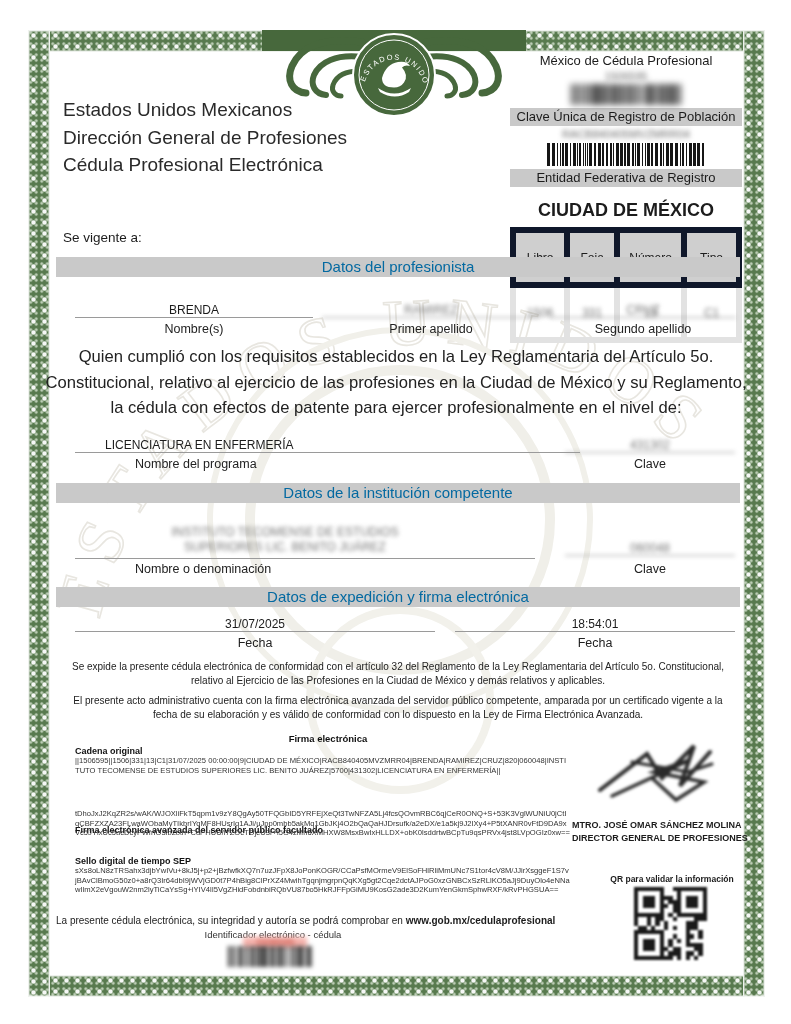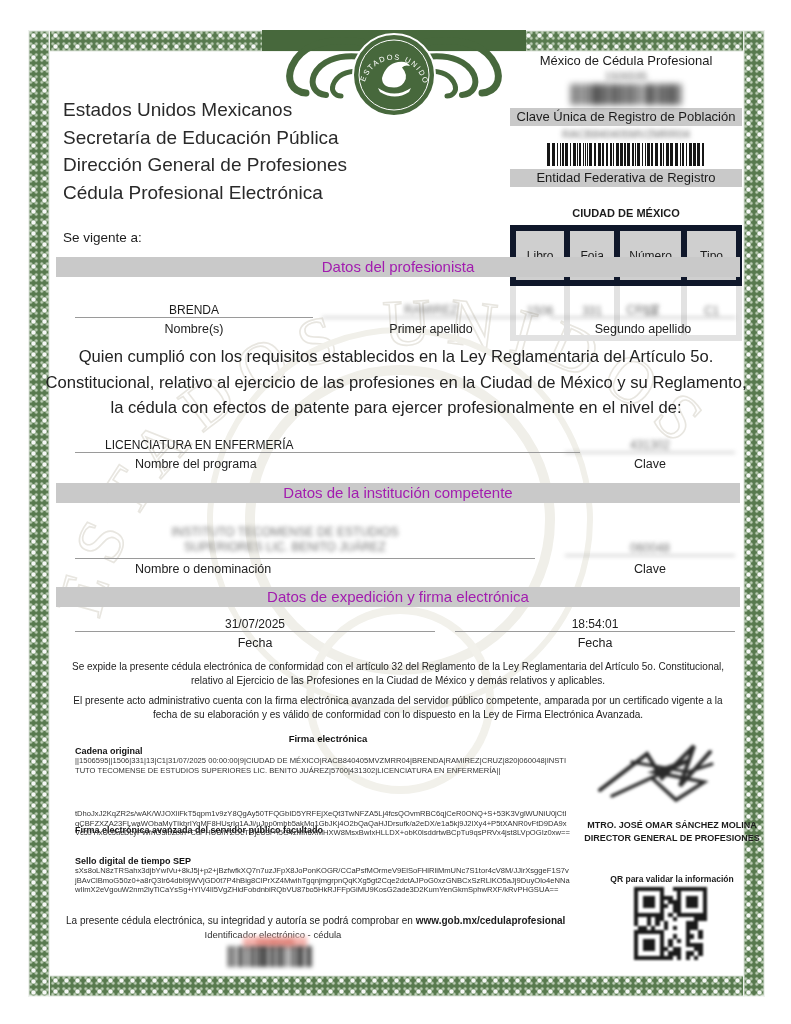--- a/index.html
+++ b/index.html
@@ -20,40 +20,40 @@
   
   .org{position:absolute;left:63px;top:96px;font-size:19px;line-height:27.5px;color:#2a2a2a;}
   .rcol{position:absolute;left:510px;top:53px;width:232px;text-align:center;}
   .rlabel{font-size:13px;color:#1c1c1c;}
   .graybar{background:#c9c9c9;font-size:13px;padding:1px 0 2px 0;margin-top:3px;}
   .blurtxt{filter:blur(2.5px);color:#6a6a6a;}
   .blur2{filter:blur(2px);}
   .blur3{filter:blur(3px);}
   .barcode{display:flex;align-items:stretch;justify-content:center;overflow:hidden;}
   .barcode span{background:#161616;height:100%;}
-  .entval{font-weight:bold;font-size:11px;margin-top:20px;}
+  .entval{font-weight:bold;font-size:18px;margin-top:13px;}
   table.reg{border-collapse:collapse;margin:6px auto 0 auto;}
   table.reg td{border:6px solid #0f172a;font-size:12px;padding:16px 4px;height:17px;}
   table.reg .hd td{background:#cfcfcf;}
   table.reg .vals td{border-color:#e2e2e2;color:#777;}
   .seexpide{position:absolute;left:63px;top:230px;font-size:13.5px;}
   .secbar{position:absolute;left:56px;width:684px;height:20px;background:#c9c9c9;
-          text-align:center;font-size:15px;line-height:20px;color:#a21caf;}
+          text-align:center;font-size:15px;line-height:20px;color:#0369a1;}
   .ucol{position:absolute;border-bottom:1.2px solid #9a9a9a;text-align:center;font-size:12px;}
   .flabel{position:absolute;font-size:12.5px;color:#222;}
   .statement{position:absolute;left:45px;top:344px;width:702px;text-align:center;
              font-size:16.6px;line-height:25.5px;color:#222;}
   .legal{position:absolute;text-align:center;font-size:10px;line-height:13.5px;color:#222;}
   .microhead{position:absolute;font-weight:bold;font-size:9px;color:#111;}
   .microtext{position:absolute;font-size:7.6px;line-height:9.6px;color:#333;word-break:break-all;}
-  .signame{position:absolute;text-align:center;font-weight:bold;font-size:9px;line-height:13px;}
+  .signame{position:absolute;text-align:left;font-weight:bold;font-size:9px;line-height:13px;}
   .qrlabel{position:absolute;text-align:center;font-weight:bold;font-size:8.5px;}
   .qr{position:absolute;display:grid;filter:blur(1.2px);}
   .qr i{background:#1a1a1a;}
-  .verify{position:absolute;left:66px;top:915px;width:352px;text-align:center;font-size:10px;white-space:nowrap;}
+  .verify{position:absolute;left:56px;top:915px;width:352px;text-align:center;font-size:10px;white-space:nowrap;}
   .ident{position:absolute;left:178px;top:929px;width:190px;text-align:center;font-size:9.5px;color:#333;}
   .redid{position:absolute;left:243px;top:937px;width:64px;text-align:center;font-size:10px;
          color:#c0392b;background:#f5b2ac;filter:blur(2.5px);}
 </style>
 </head>
 <body>
 
 <div class="page">
 
   <svg class="wm" width="791" height="1024">
@@ -93,21 +93,20 @@
       <textPath href="#embArc">ESTADOS UNIDOS MEXICANOS</textPath>
     </text>
     <g fill="#fff">
       <path d="M120,48 q4,-14 16,-16 q9,-1.5 12,4 q-5,-1.5 -8,1.5 q7,8 2,15 q-3.5,5 -10,5 q-12,0 -12,-9.5z"></path>
       <path d="M116,58 q16,11 33,0 l-2,4 q-14,9 -29,0z"></path>
     </g>
   </svg>
 
   <div class="org">
     <div>Estados Unidos Mexicanos</div>
-    <div>Secretaría de Educación Pública</div>
     <div>Dirección General de Profesiones</div>
     <div>Cédula Profesional Electrónica</div>
   </div>
 
   <div class="rcol">
     <div class="rlabel">México de Cédula Profesional</div>
     <div class="blurtxt" style="font-size:11px;margin-top:2px;">1506595</div>
     <div class="barcode blur3" style="height:21px;width:205px;margin:2px auto 0 auto;">
         <span style="width: 2px; margin-right: 2px;"></span>
         <span style="width: 1px; margin-right: 1px;"></span>

